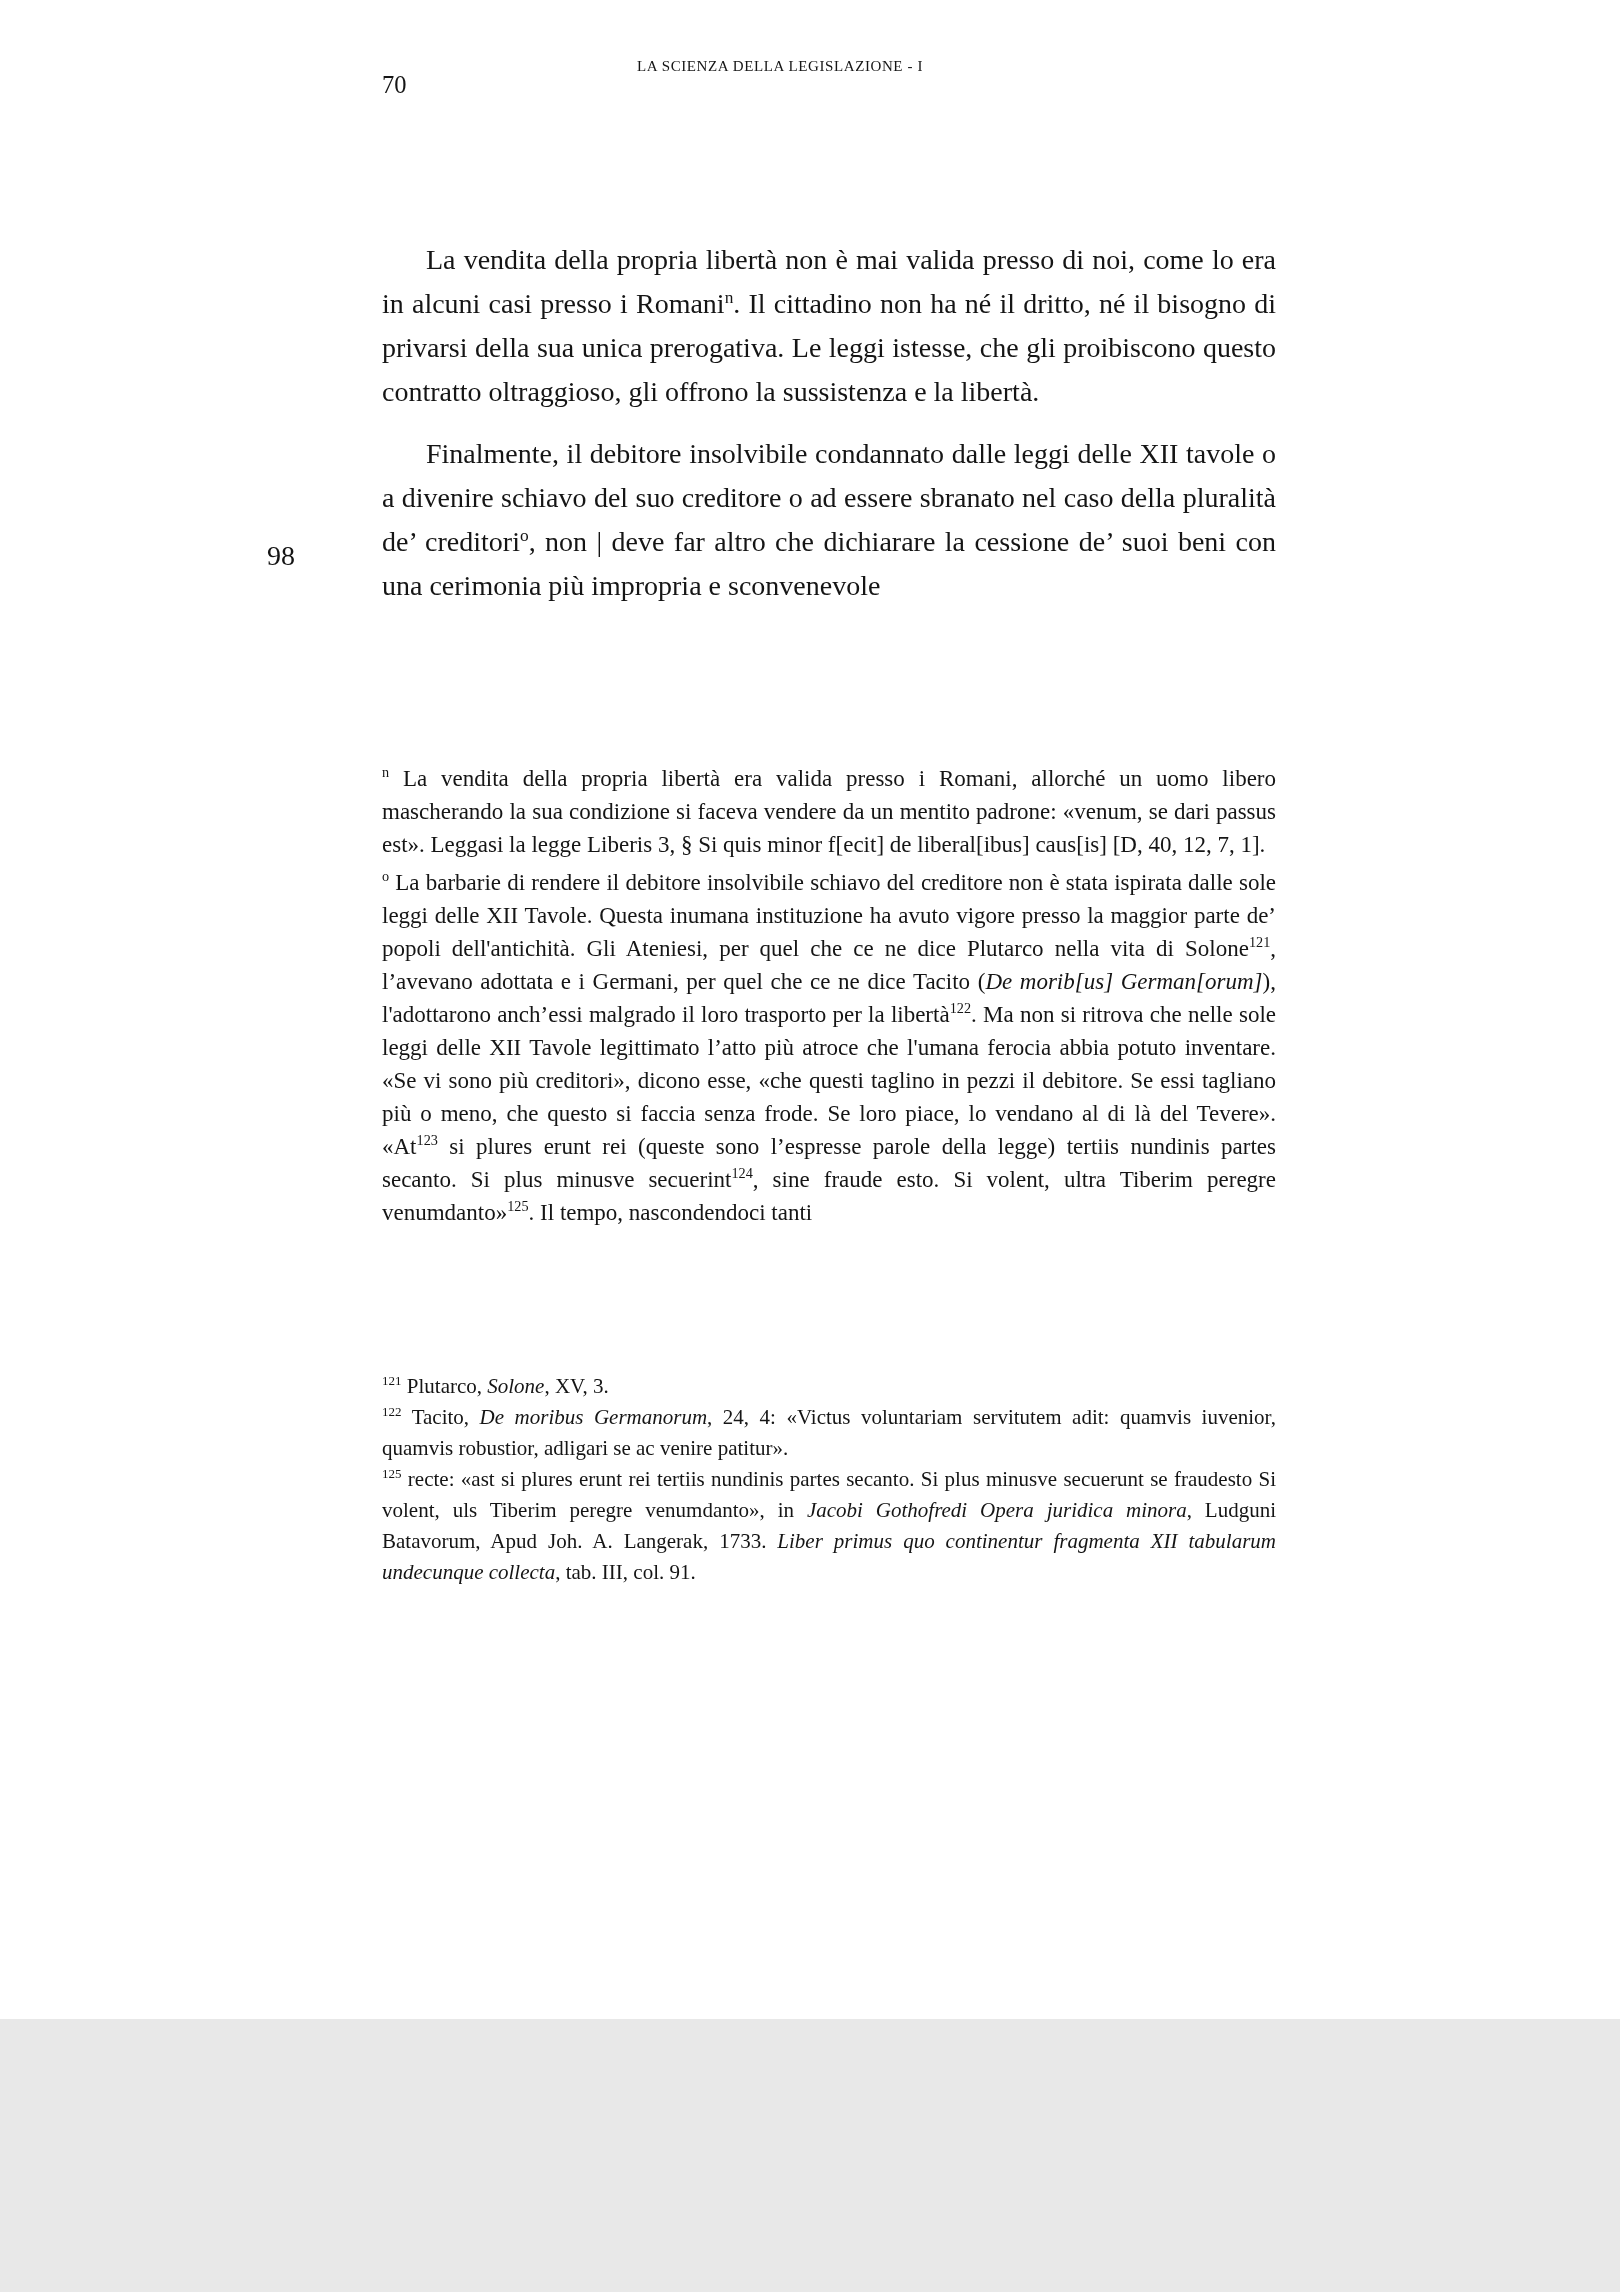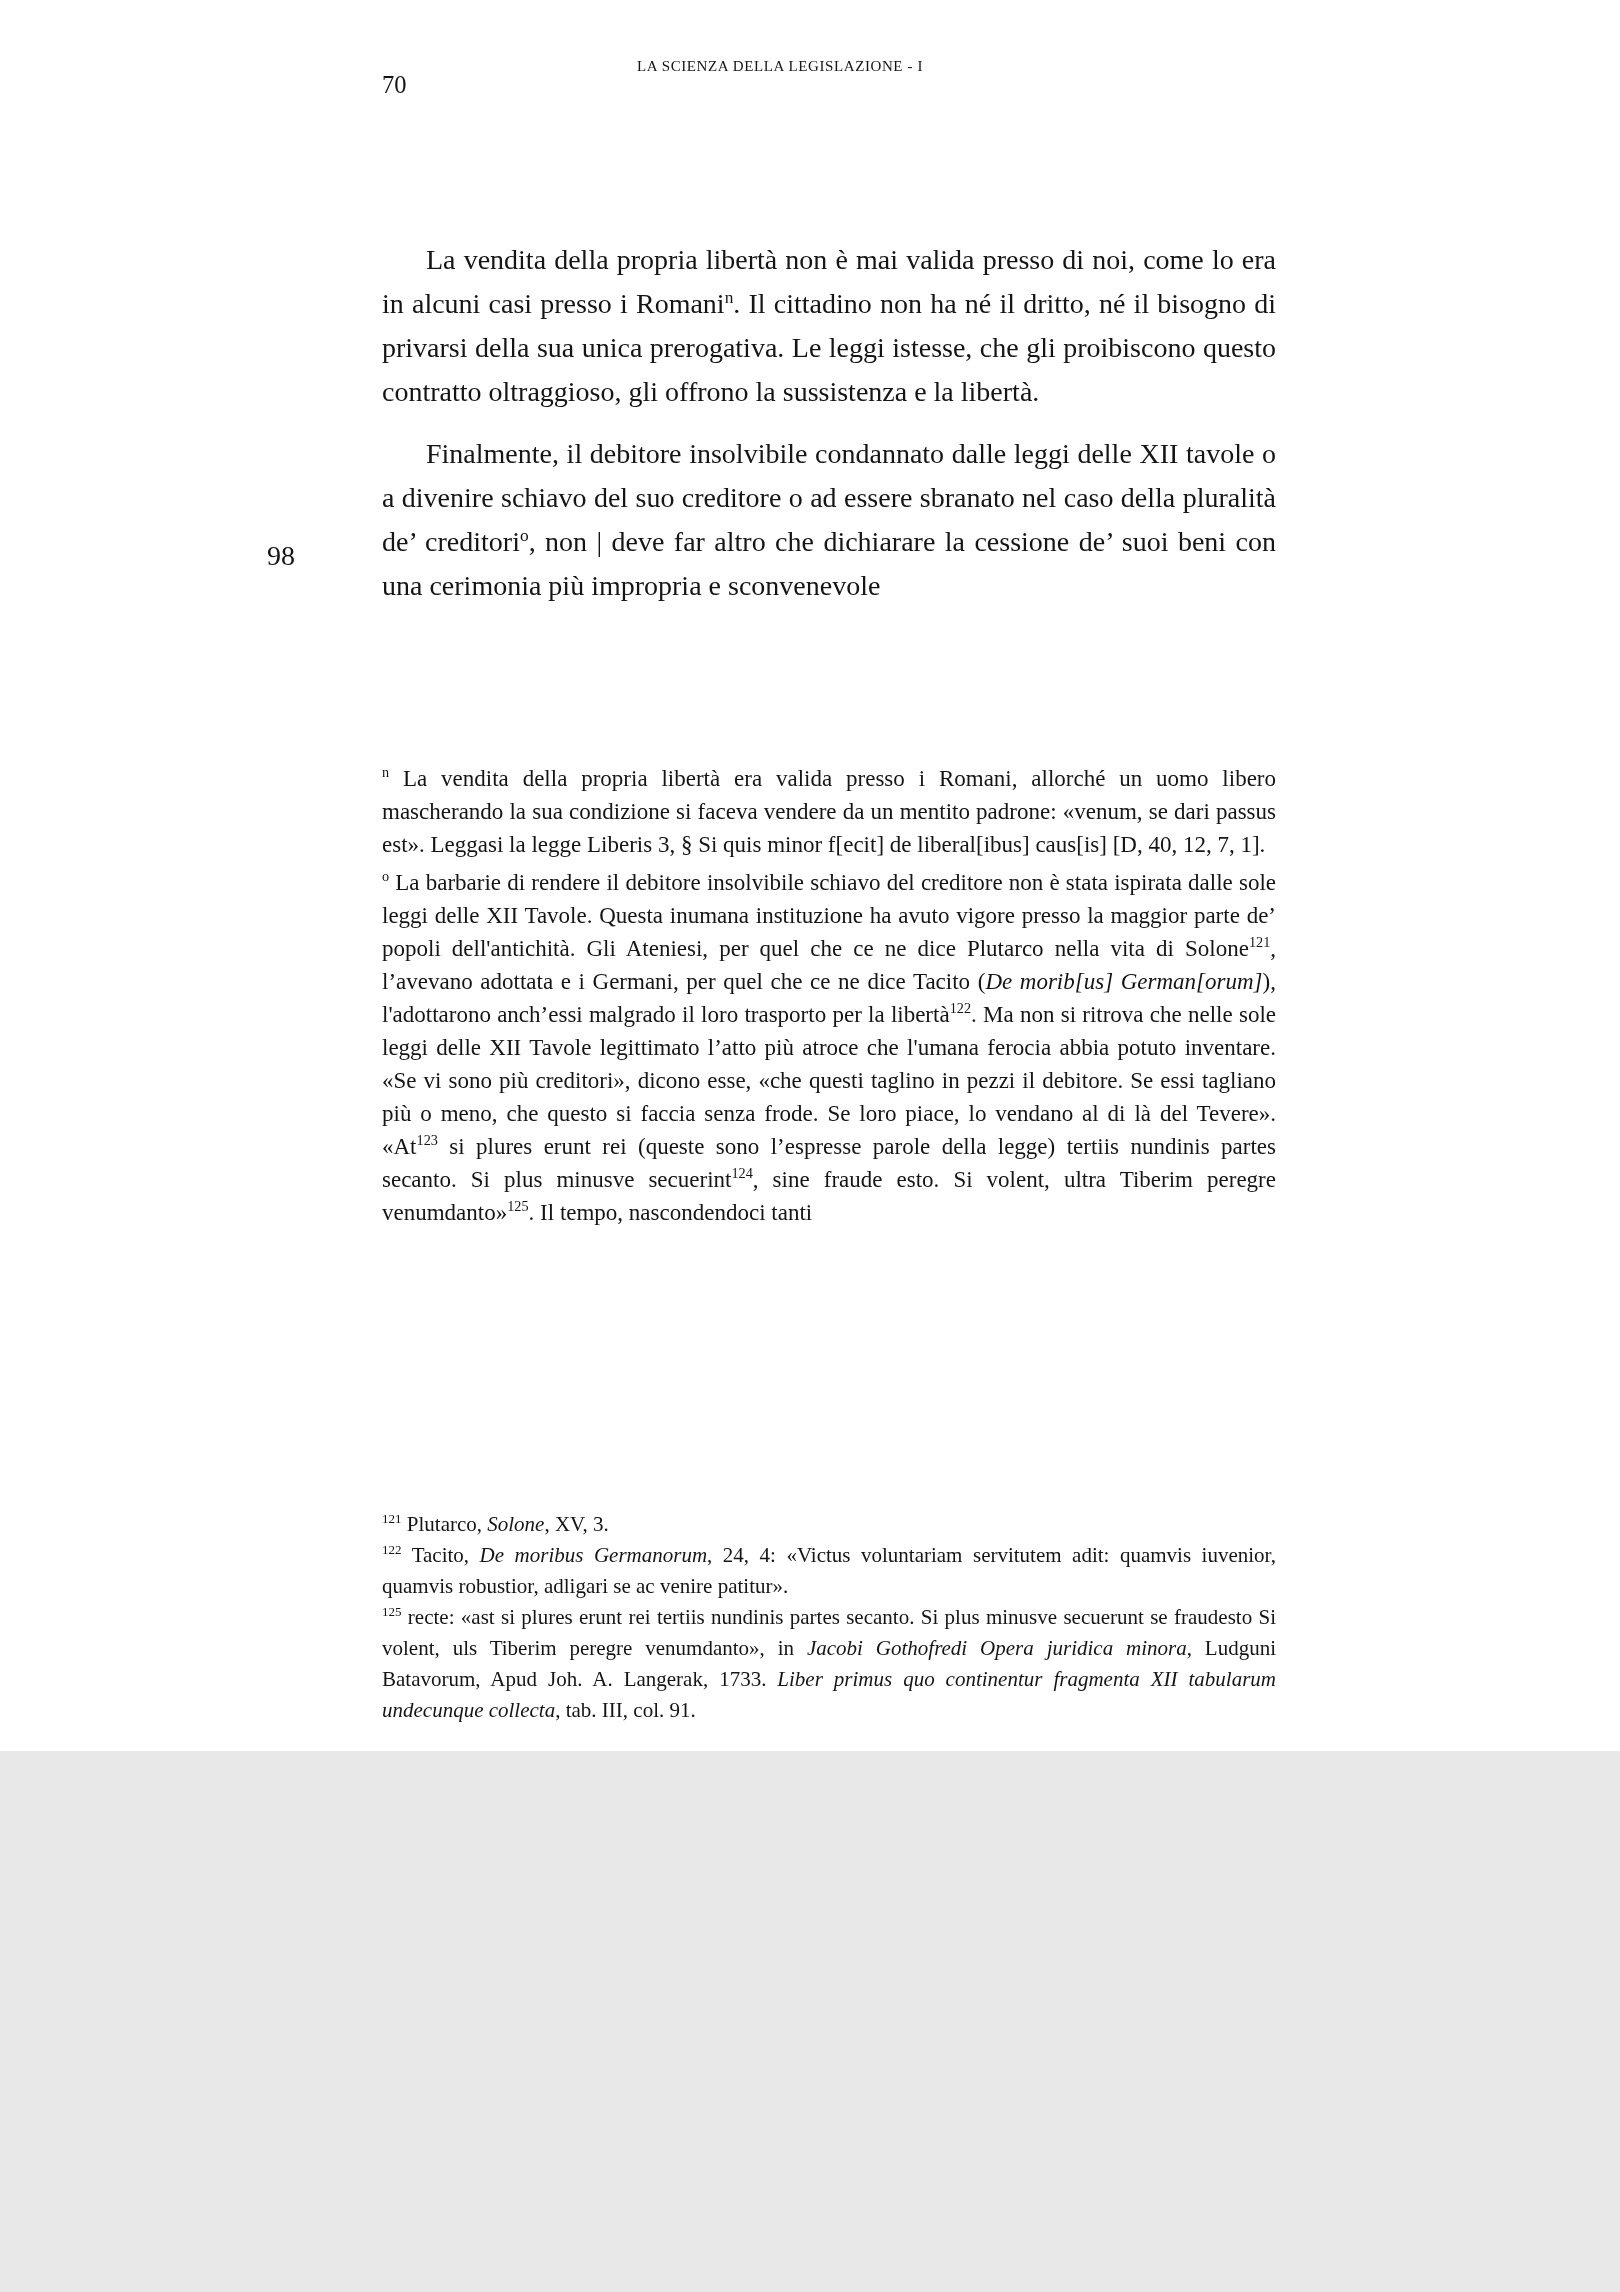--- a/index.html
+++ b/index.html
@@ -3,21 +3,21 @@
 <meta charset="utf-8">
 <style>
   html, body {
     margin: 0;
     padding: 0;
     background: #e8e8e8;
   }
   .page {
     position: relative;
     width: 1620px;
-    height: 1751px;
+    height: 2019px;
     margin: 0 auto;
     background: #ffffff;
     font-family: "Liberation Serif", "DejaVu Serif", serif;
     color: #151515;
     overflow: hidden;
   }
   .page-number {
     position: absolute;
     left: 382px;
     top: 71px;
@@ -64,21 +64,21 @@
     font-size: 23px;
     line-height: 33px;
     text-align: justify;
   }
   .footnotes-lettered p + p {
     margin-top: 4.9px;
   }
   .footnotes-numbered {
     position: absolute;
     left: 382px;
-    top: 1509px;
+    top: 1371px;
     width: 894px;
   }
   .footnotes-numbered p {
     margin: 0;
     font-size: 21px;
     line-height: 31px;
     text-align: justify;
   }
   sup {
     font-size: 0.62em;

